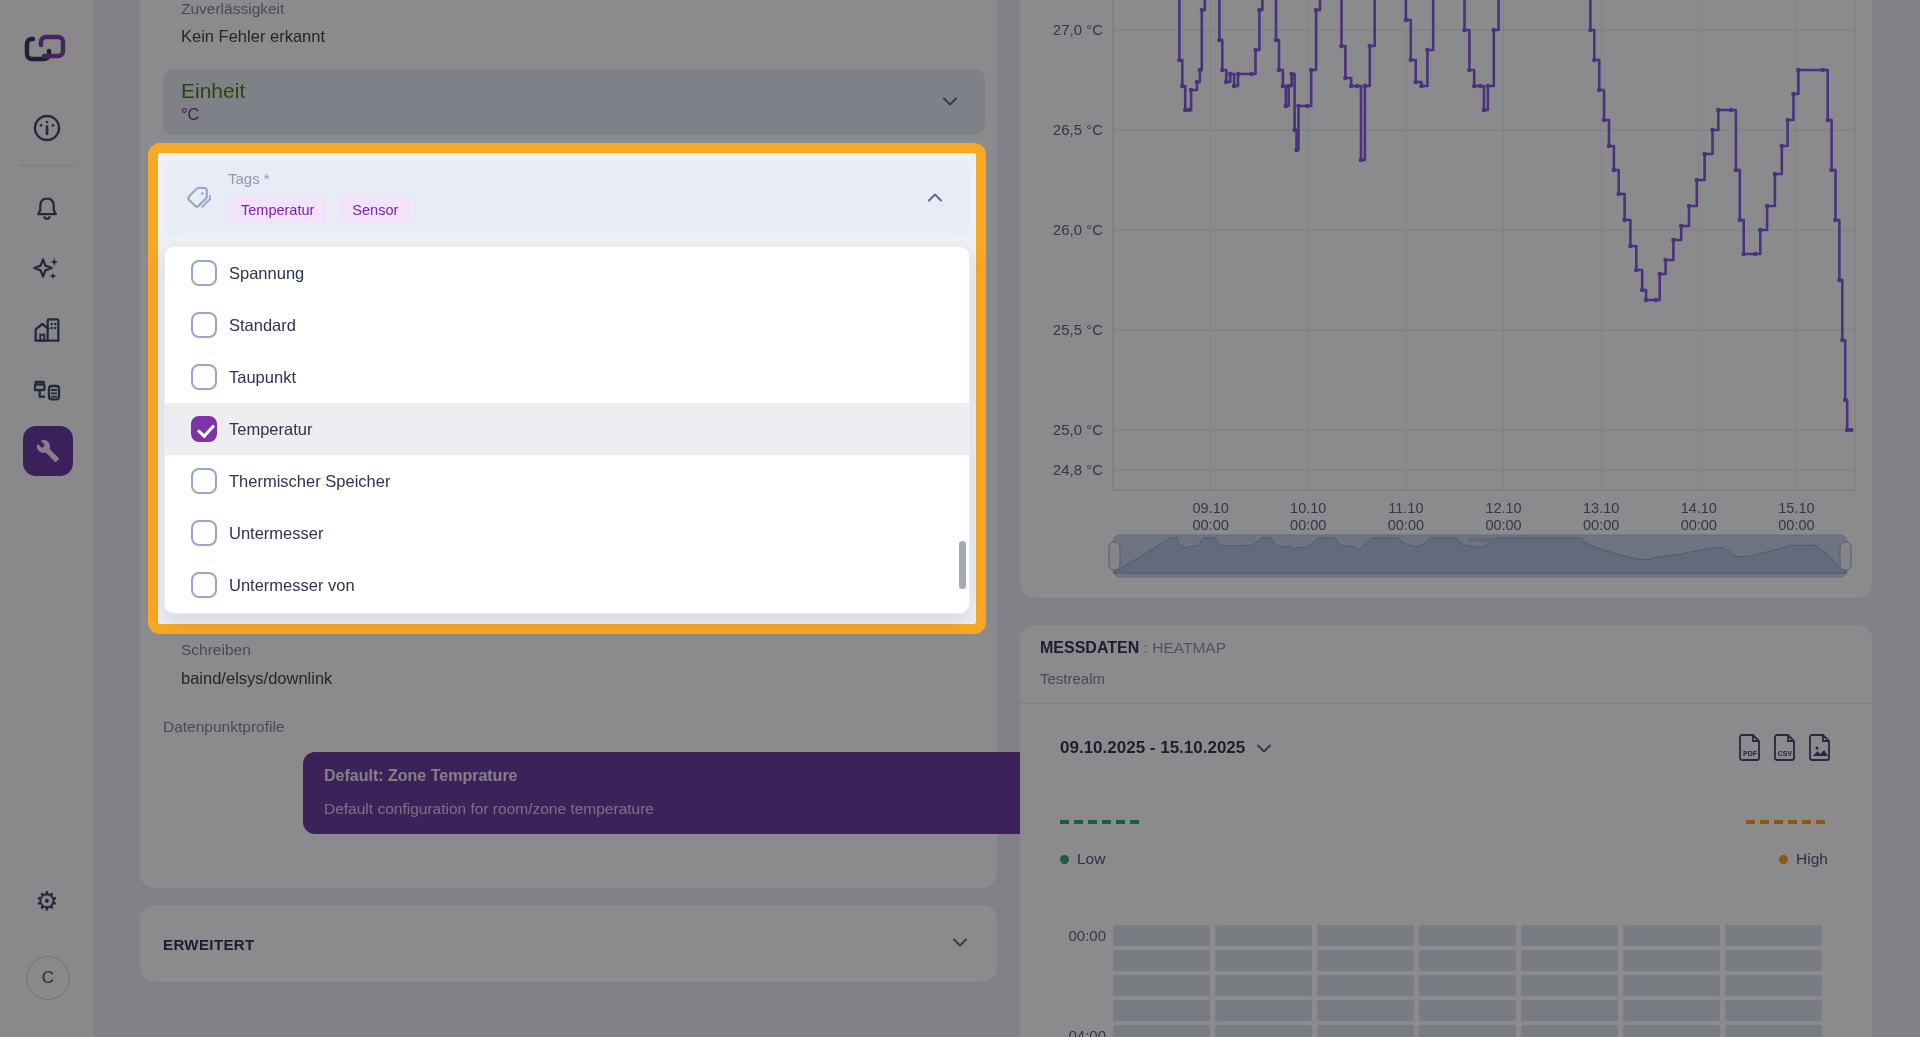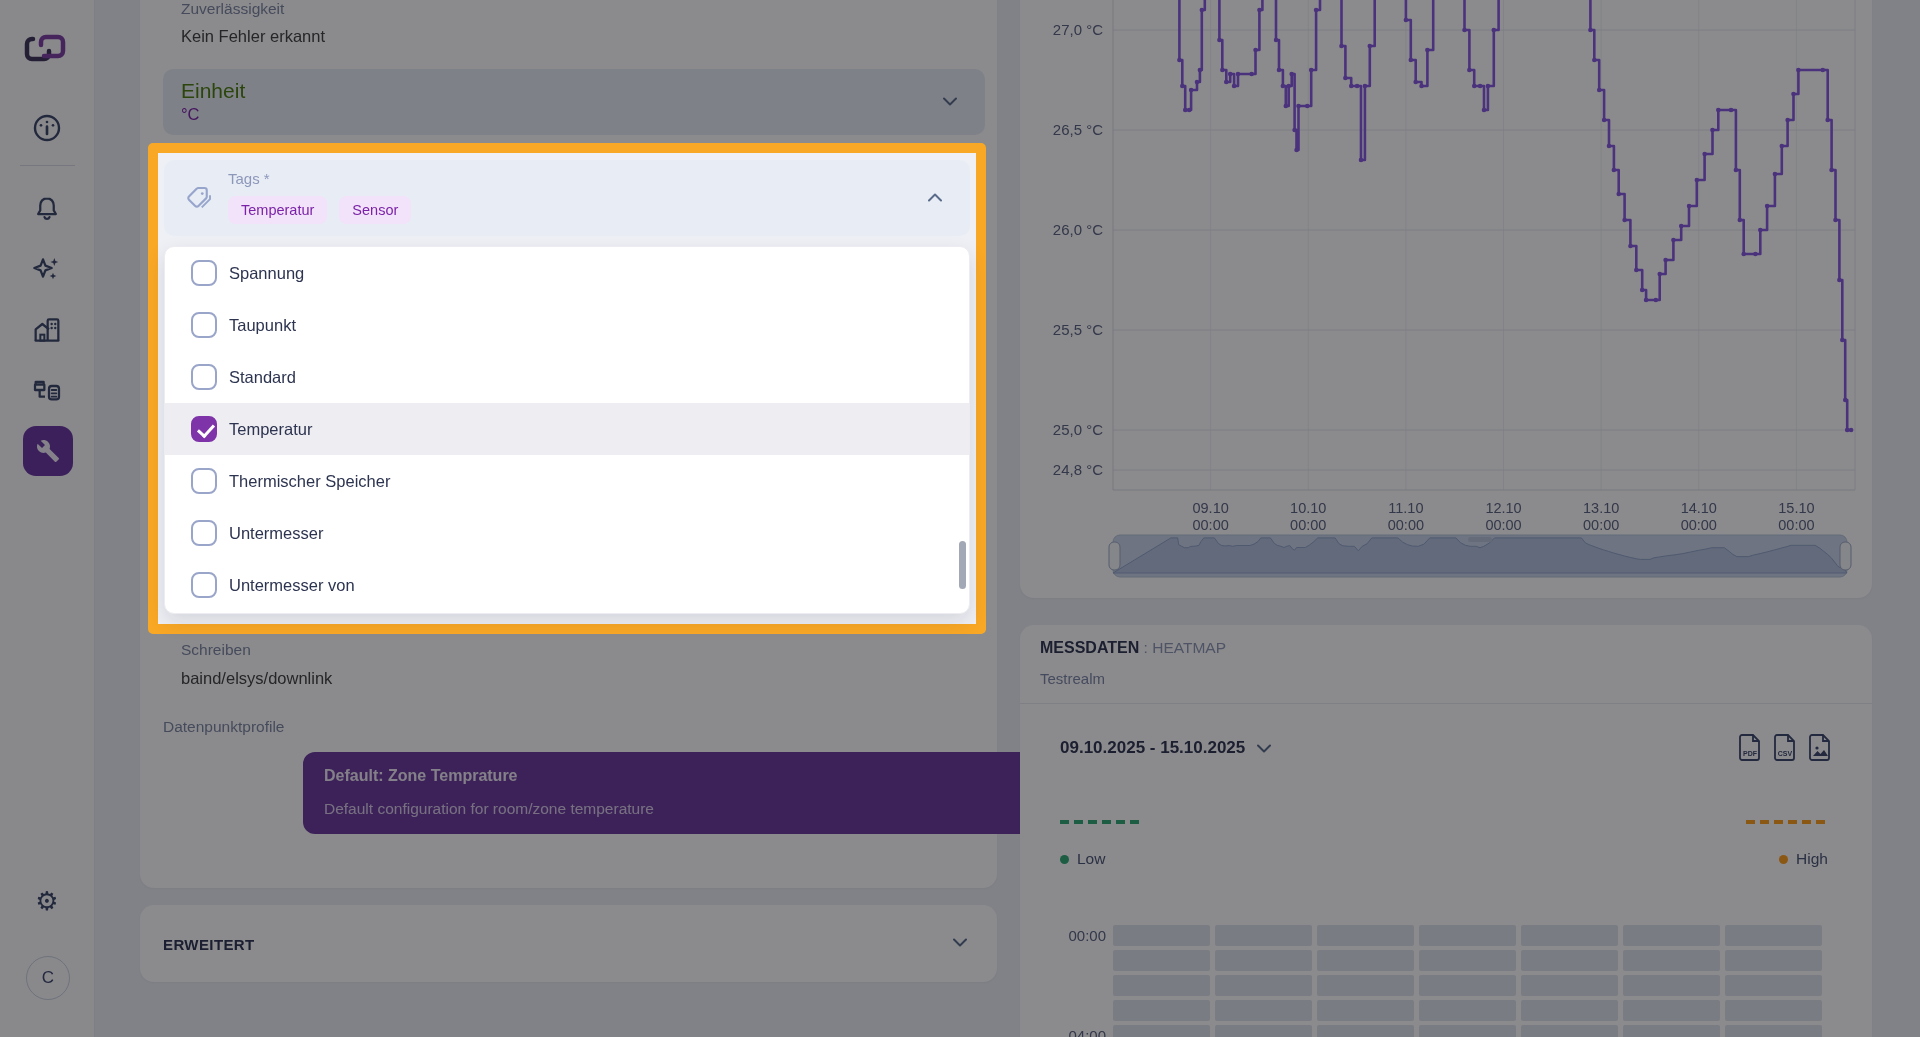--- a/index.html
+++ b/index.html
@@ -33,21 +33,21 @@
   #profile-card { left:163px; top:752px; width:804px; height:82px; border-radius:12px; background:#6a3a9d; }
   #profile-title { left:21px; top:15px; color:#f1eaf7; font-size:16px; font-weight:700; }
   #profile-desc  { left:21px; top:48px; color:rgba(244,238,250,.82); font-size:15.5px; }
   #profile-close { right:22px; top:24px; color:rgba(255,255,255,.9); font-size:24px; line-height:1; cursor:pointer; }
   #edit-link { position:absolute; right:44px; top:719px; color:#e0802d; font-size:15px; text-decoration:underline;margin-top:48px; }
 
   #advanced-label { left:23px; top:31px; font-size:15px; font-weight:700; letter-spacing:.4px; color:#2c3352; }
 
   
   #overlay { left:0; top:0; width:1920px; height:1037px; background:rgba(8,8,12,.47); z-index:40; }
-  #highlight { left:148px; top:143px; width:838px; height:491px; border:10px solid #f9a825; border-radius:5px;
+  #highlight { left:148px; top:143px; width:838px; height:491px; border:10px solid #f9a825; border-radius:12px;
     background:#eef0f5; z-index:50; }
   #tags-field { left:6px; top:7px; width:806px; height:76px; background:#e8edf5; border-radius:10px; }
   #tags-label { position:absolute; left:64px; top:10px; font-size:15px; color:#8d97ba; }
   #chips { position:absolute; left:64px; top:36px; display:flex; gap:12px; }
   .chip { background:#f2e3fa; color:#7b22a8; border-radius:7px; font-size:14.5px; padding:6px 13px; }
   #dropdown { left:6px; top:93px; width:806px; height:368px; background:#fff; border-radius:10px;
     border:1px solid #ececf1; box-shadow:0 8px 20px rgba(30,35,60,.12); overflow:hidden; }
   .opt { position:relative; height:52px; display:flex; align-items:center; padding-left:26px; }
   .opt.sel { background:#ededf2; }
   .cbox { width:26px; height:26px; border:2px solid #99a5c9; border-radius:8px; background:#fff; flex:0 0 auto; }
@@ -402,25 +402,25 @@
       </svg>
     </div>
     <div class="abs" id="dropdown">
       <div id="opt-list">
           <div class="opt">
             <span class="cbox"></span>
             <span class="t">Spannung</span>
           </div>
           <div class="opt">
             <span class="cbox"></span>
+            <span class="t">Standard</span>
+          </div>
+          <div class="opt">
+            <span class="cbox"></span>
             <span class="t">Taupunkt</span>
-          </div>
-          <div class="opt">
-            <span class="cbox"></span>
-            <span class="t">Standard</span>
           </div>
           <div class="opt sel">
             <span class="cbox on"></span>
             <span class="t">Temperatur</span>
           </div>
           <div class="opt">
             <span class="cbox"></span>
             <span class="t">Thermischer Speicher</span>
           </div>
           <div class="opt">

